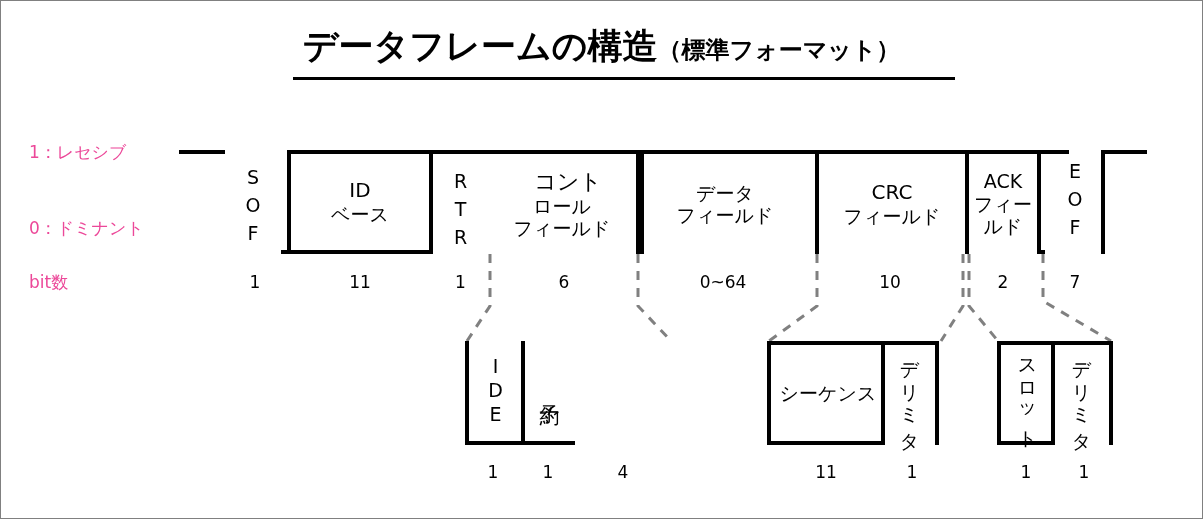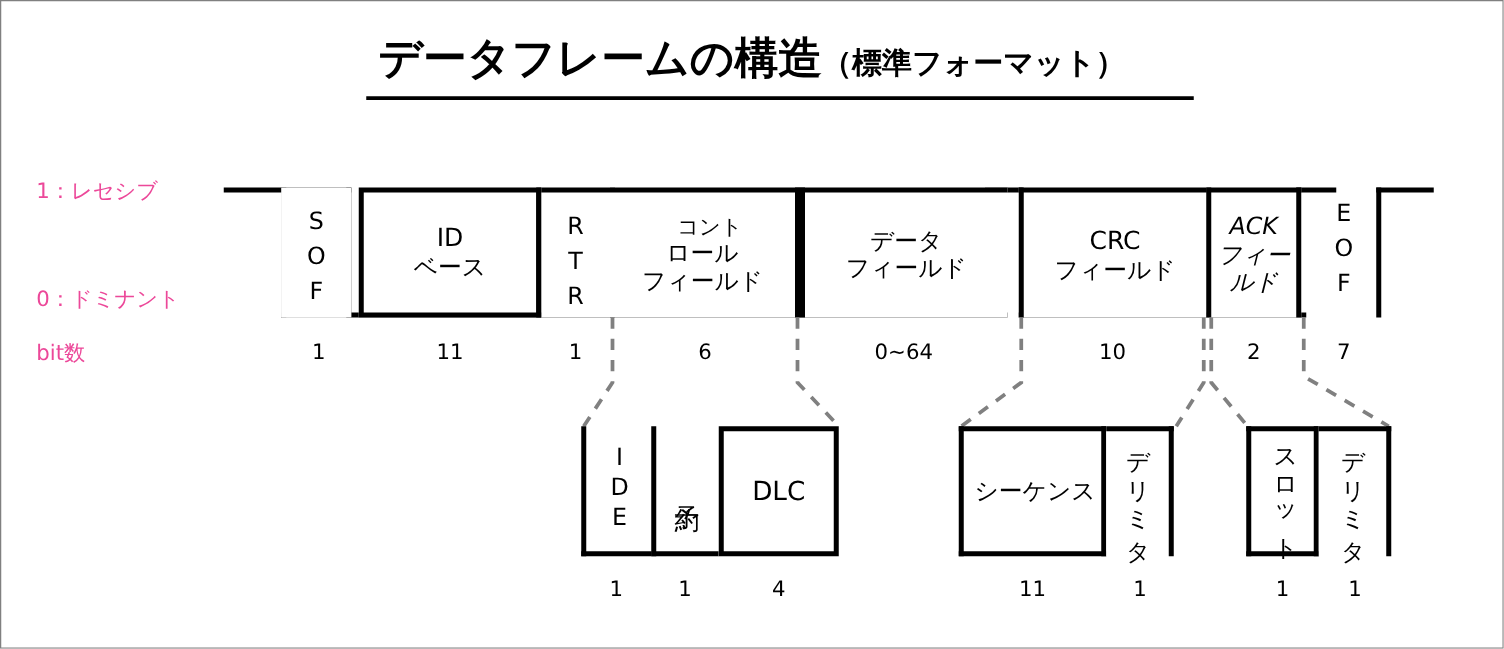--- a/index.html
+++ b/index.html
@@ -94,21 +94,21 @@
 <body>
 
 <div id="canvas">
 
   <div class="title">
     <span class="t-main">データフレームの構造</span><span class="t-sub">（標準フォーマット）</span>
   </div>
   <div class="title-rule"></div>
 
   <div class="axis-label" style="left:28px;top:140px;">1：レセシブ</div>
-  <div class="axis-label" style="left:28px;top:227px;">0：ドミナント</div>
+  <div class="axis-label" style="left:28px;top:216px;">0：ドミナント</div>
   <div class="axis-label" style="left:28px;top:270px;">bit数</div>
 
   <div class="wf-seg" style="left:178px;top:149px;width:50px;height:4px;"></div>
   <div class="wf-seg" style="left:224px;top:149px;width:4px;height:104px;"></div>
 
   <div class="wf-seg" style="left:224px;top:249px;width:266px;height:4px;"></div>
 
   <div class="wf-seg" style="left:487px;top:249px;width:318px;height:4px;"></div>
 
   <div class="wf-seg" style="left:814px;top:249px;width:230px;height:4px;"></div>
@@ -136,36 +136,36 @@
     <div style="position:relative;width:100%;height:100%;">
       <div style="position:absolute;left:0;right:0;top:16px;font-size:19px;text-align:center;">R</div>
       <div style="position:absolute;left:0;right:0;top:44px;font-size:19px;text-align:center;">T</div>
       <div style="position:absolute;left:0;right:0;top:72px;font-size:19px;text-align:center;">R</div>
     </div>
   </div>
   <div class="wf-seg" style="left:428px;top:149px;width:4px;height:104px;"></div>
   <div class="wf-seg" style="left:487px;top:149px;width:4px;height:104px;"></div>
 
   <div class="fbox no-bottom no-left" style="left:487px;top:149px;width:152px;height:104px;flex-direction:column;">
-    <span style="font-size:17px;margin-left:12px;">コント</span>
+    <span style="font-size:22px;margin-left:12px;">コント</span>
     <span style="font-size:19px;">ロール</span>
     <span style="font-size:19px;">フィールド</span>
   </div>
 
   <div class="fbox no-bottom no-right" style="left:639px;top:149px;width:166px;height:104px;flex-direction:column;">
     <span style="font-size:19px;">データ</span>
     <span style="font-size:19px;">フィールド</span>
   </div>
 
   <div class="fbox no-bottom" style="left:814px;top:149px;width:150px;height:104px;flex-direction:column;border-right:none;">
     <span style="font-size:20px;">CRC</span>
     <span style="font-size:19px;">フィールド</span>
   </div>
 
-  <div class="fbox no-bottom" style="left:964px;top:149px;width:76px;height:104px;flex-direction:column;font-style:italic;">
+  <div class="fbox no-bottom" style="left:964px;top:149px;width:76px;height:104px;flex-direction:column;">
     <span style="font-size:19px;">ACK</span>
     <span style="font-size:19px;">フィー</span>
     <span style="font-size:19px;">ルド</span>
   </div>
 
   <div style="position:absolute;left:1048px;top:149px;width:52px;height:104px;">
     <div style="position:absolute;left:0;right:0;top:10px;font-size:19px;text-align:center;color:#000;">E</div>
     <div style="position:absolute;left:0;right:0;top:38px;font-size:19px;text-align:center;color:#000;">O</div>
     <div style="position:absolute;left:0;right:0;top:66px;font-size:19px;text-align:center;color:#000;">F</div>
   </div>
@@ -195,23 +195,20 @@
       <path d="M1042,253 L1042,300 L1110,340"></path>
     </g>
   </svg>
 
   <div class="fbox no-top" style="left:464px;top:340px;width:56px;height:104px;border-right:none;">
     <span class="vtext vtext-lat" style="font-size:19px;">IDE</span>
   </div>
   <div class="fbox no-top" style="left:520px;top:340px;width:54px;height:104px;border-right:none;">
     <span class="vtext" style="font-size:20px;">予約</span>
   </div>
-  <div class="fbox" style="left:574px;top:340px;width:96px;height:104px;">
-    <span style="font-size:21px;">DLC</span>
-  </div>
 
   <div class="num" style="left:464px;top:461px;width:56px;">1</div>
   <div class="num" style="left:520px;top:461px;width:54px;">1</div>
   <div class="num" style="left:574px;top:461px;width:96px;">4</div>
 
   <div class="fbox" style="left:766px;top:340px;width:118px;height:104px;border-right:none;">
     <span style="font-size:19px;text-align:right;">シーケンス</span>
   </div>
   <div class="wf-seg" style="left:880px;top:340px;width:4px;height:104px;"></div>
   <div class="fbox no-bottom no-left" style="left:884px;top:340px;width:54px;height:104px;">

